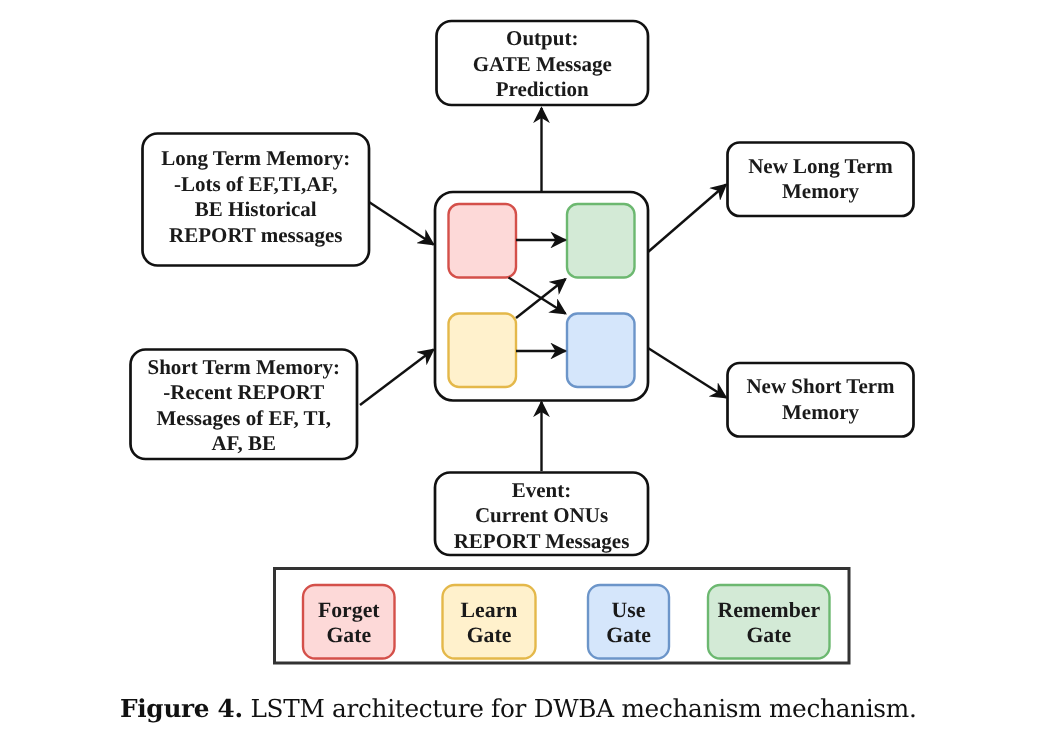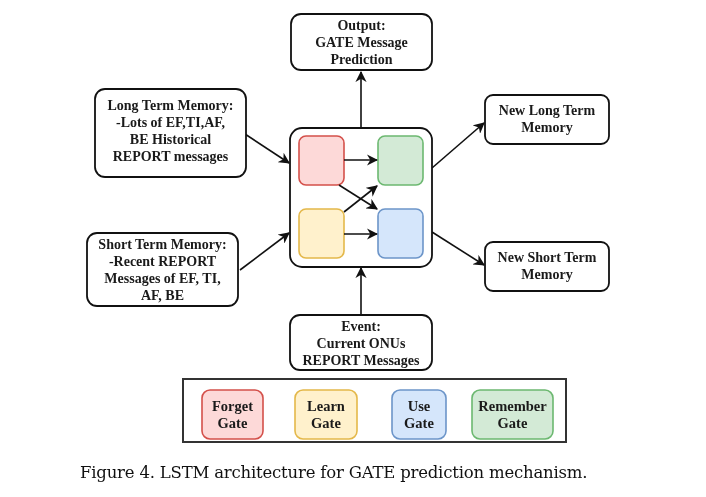--- a/index.html
+++ b/index.html
@@ -5,21 +5,21 @@
     html, body { margin: 0; padding: 0; background: #ffffff; }
     body { width: 706px; height: 497px; position: relative; overflow: hidden; }
     #diagram { position: absolute; left: 0; top: 0; }
     .lbl { font-family: "Liberation Serif", serif; font-weight: bold; font-size: 14px; fill: #1a1a1a; }
     .legend-lbl { font-family: "Liberation Serif", serif; font-weight: bold; font-size: 14.5px; fill: #1a1a1a; }
     .caption {
       position: absolute; left: 80px; top: 463px;
       font-family: "DejaVu Serif", "Liberation Serif", serif; font-size: 16.5px; color: #111;
       white-space: nowrap; letter-spacing: -0.2px;
     }
-    .caption b { font-weight: normal; }
+    .caption b { font-weight: bold; }
   </style>
 </head>
 <body>
 
 <svg id="diagram" width="706" height="497" viewBox="0 0 706 497">
   <defs>
     <marker id="arr" viewBox="0 0 10 10" refX="9" refY="5" markerWidth="7" markerHeight="7" orient="auto-start-reverse">
       <path d="M0,0 L10,5 L0,10 L3,5 Z" fill="#111"></path>
     </marker>
   </defs>
@@ -107,13 +107,13 @@
       <text class="legend-lbl" text-anchor="middle" x="419" y="428">Gate</text>
     </g>
     <g>
       <rect id="l-remember" x="472" y="390" width="81" height="49" rx="8" ry="8" stroke-width="1.6" fill="#d3ead6" stroke="#6cb870"></rect>
       <text class="legend-lbl" text-anchor="middle" x="512.5" y="411">Remember</text>
       <text class="legend-lbl" text-anchor="middle" x="512.5" y="428">Gate</text>
     </g>
   </g>
 </svg>
 
-<div class="caption"><b>Figure 4.</b> <span>LSTM architecture for GATE prediction mechanism.</span></div>
+<div class="caption"><b>Figure 4.</b> <span>LSTM architecture for DWBA mechanism mechanism.</span></div>
 
 </body></html>

